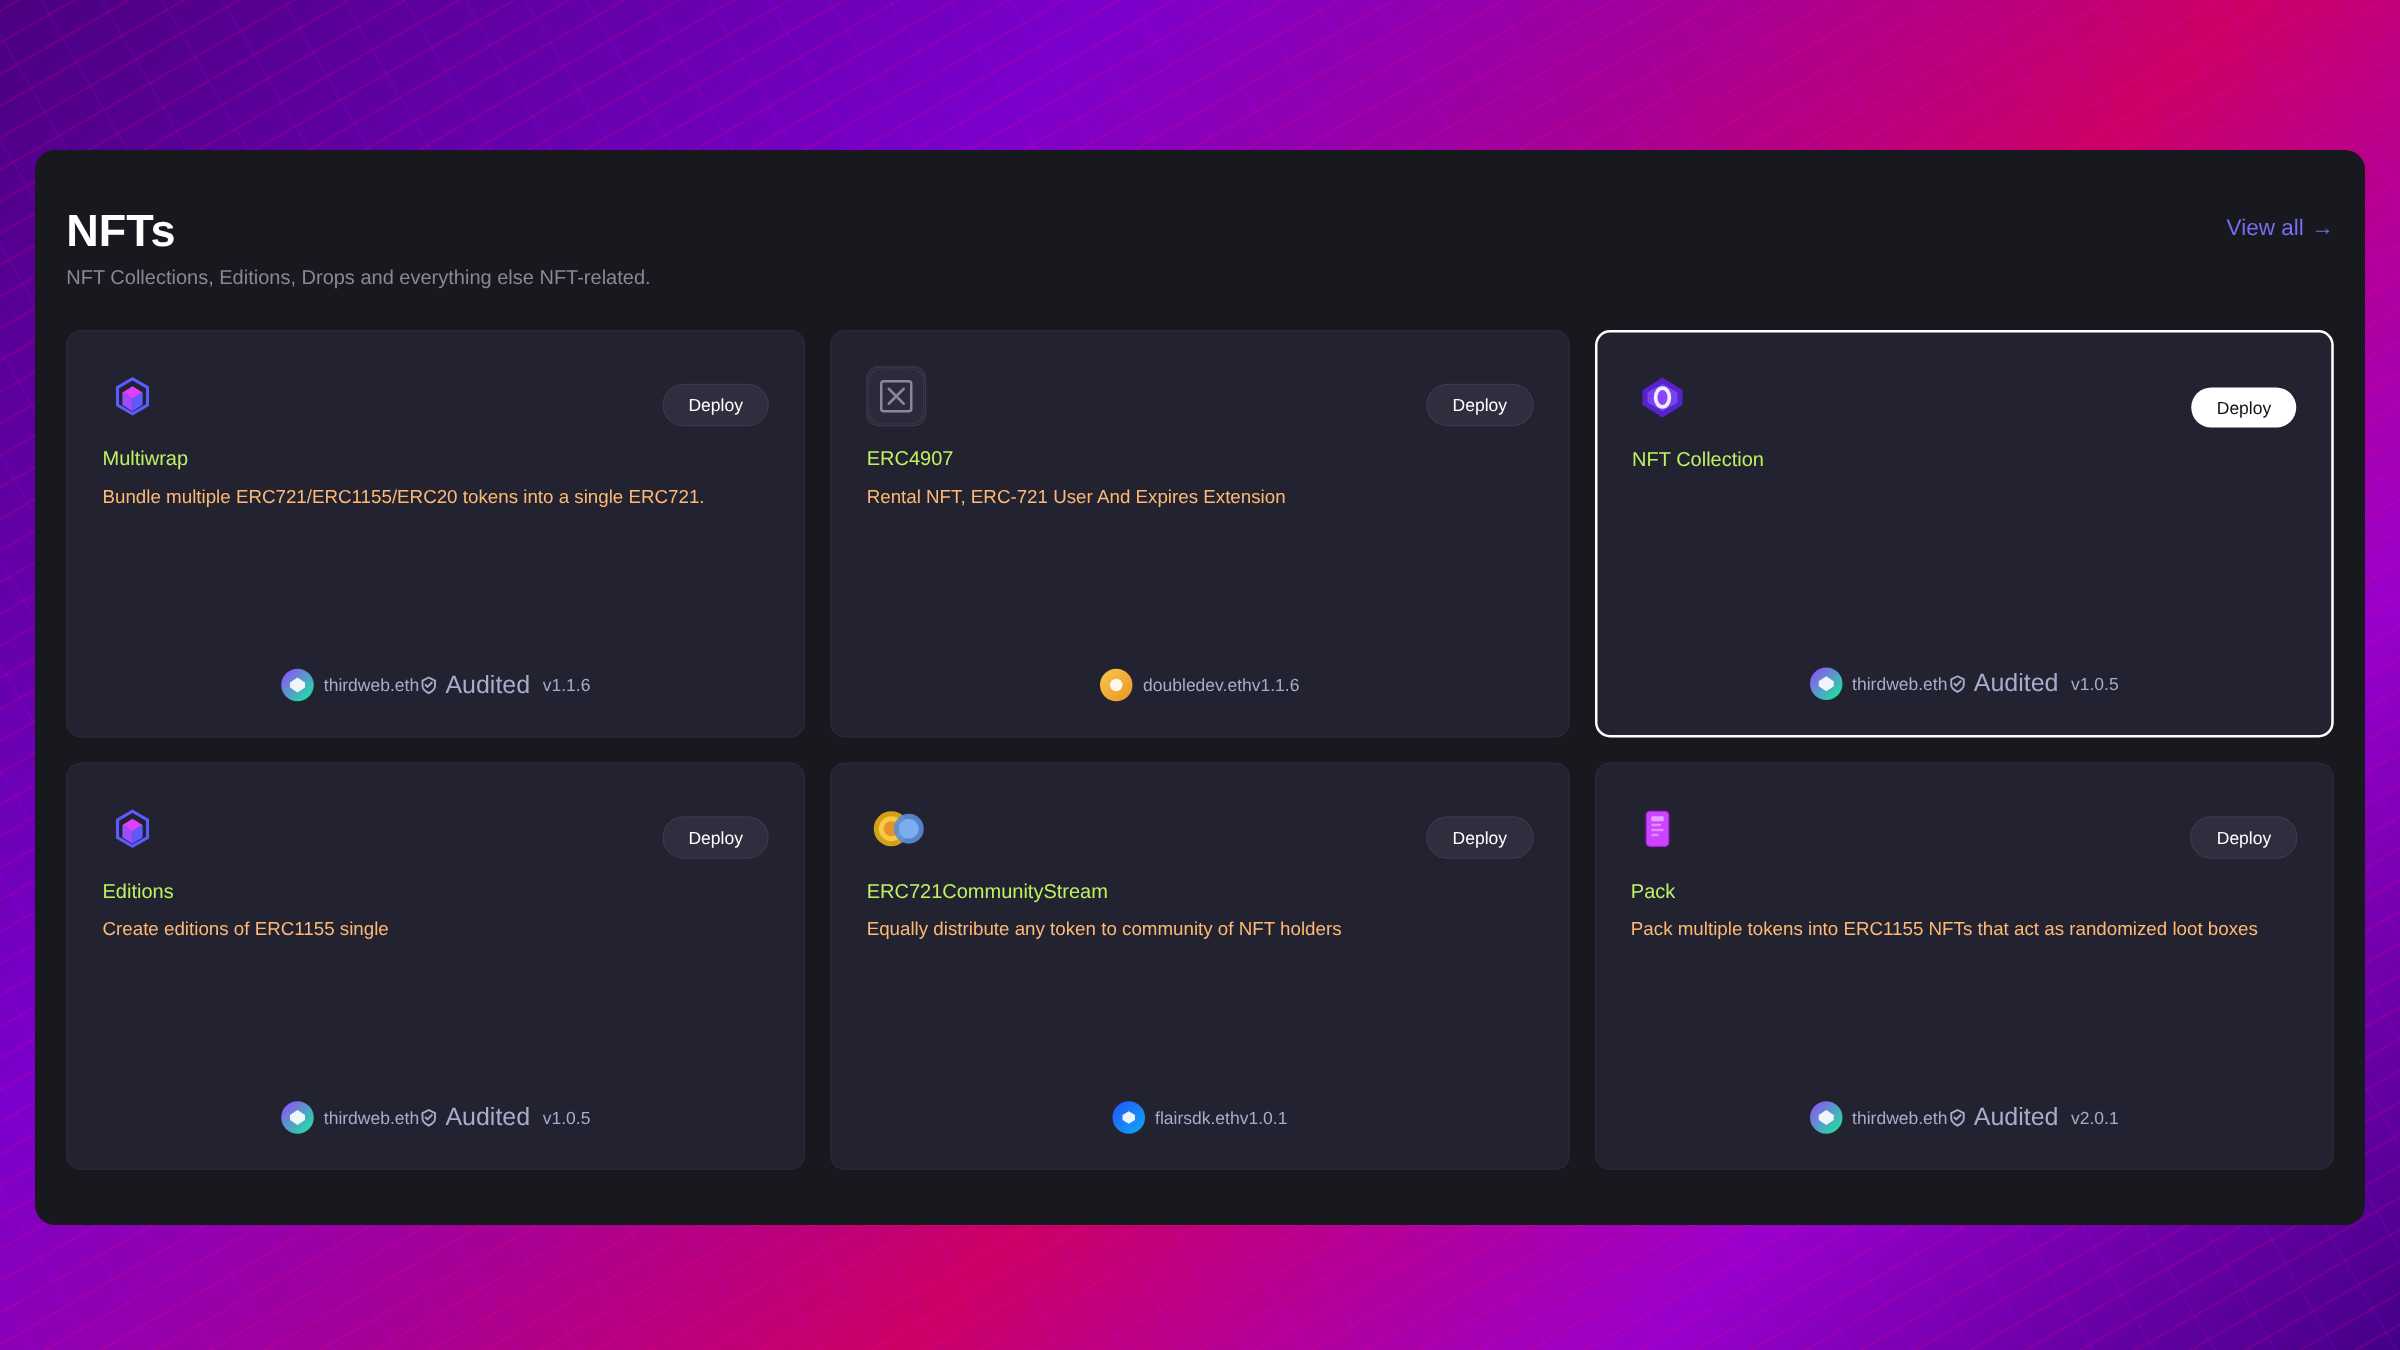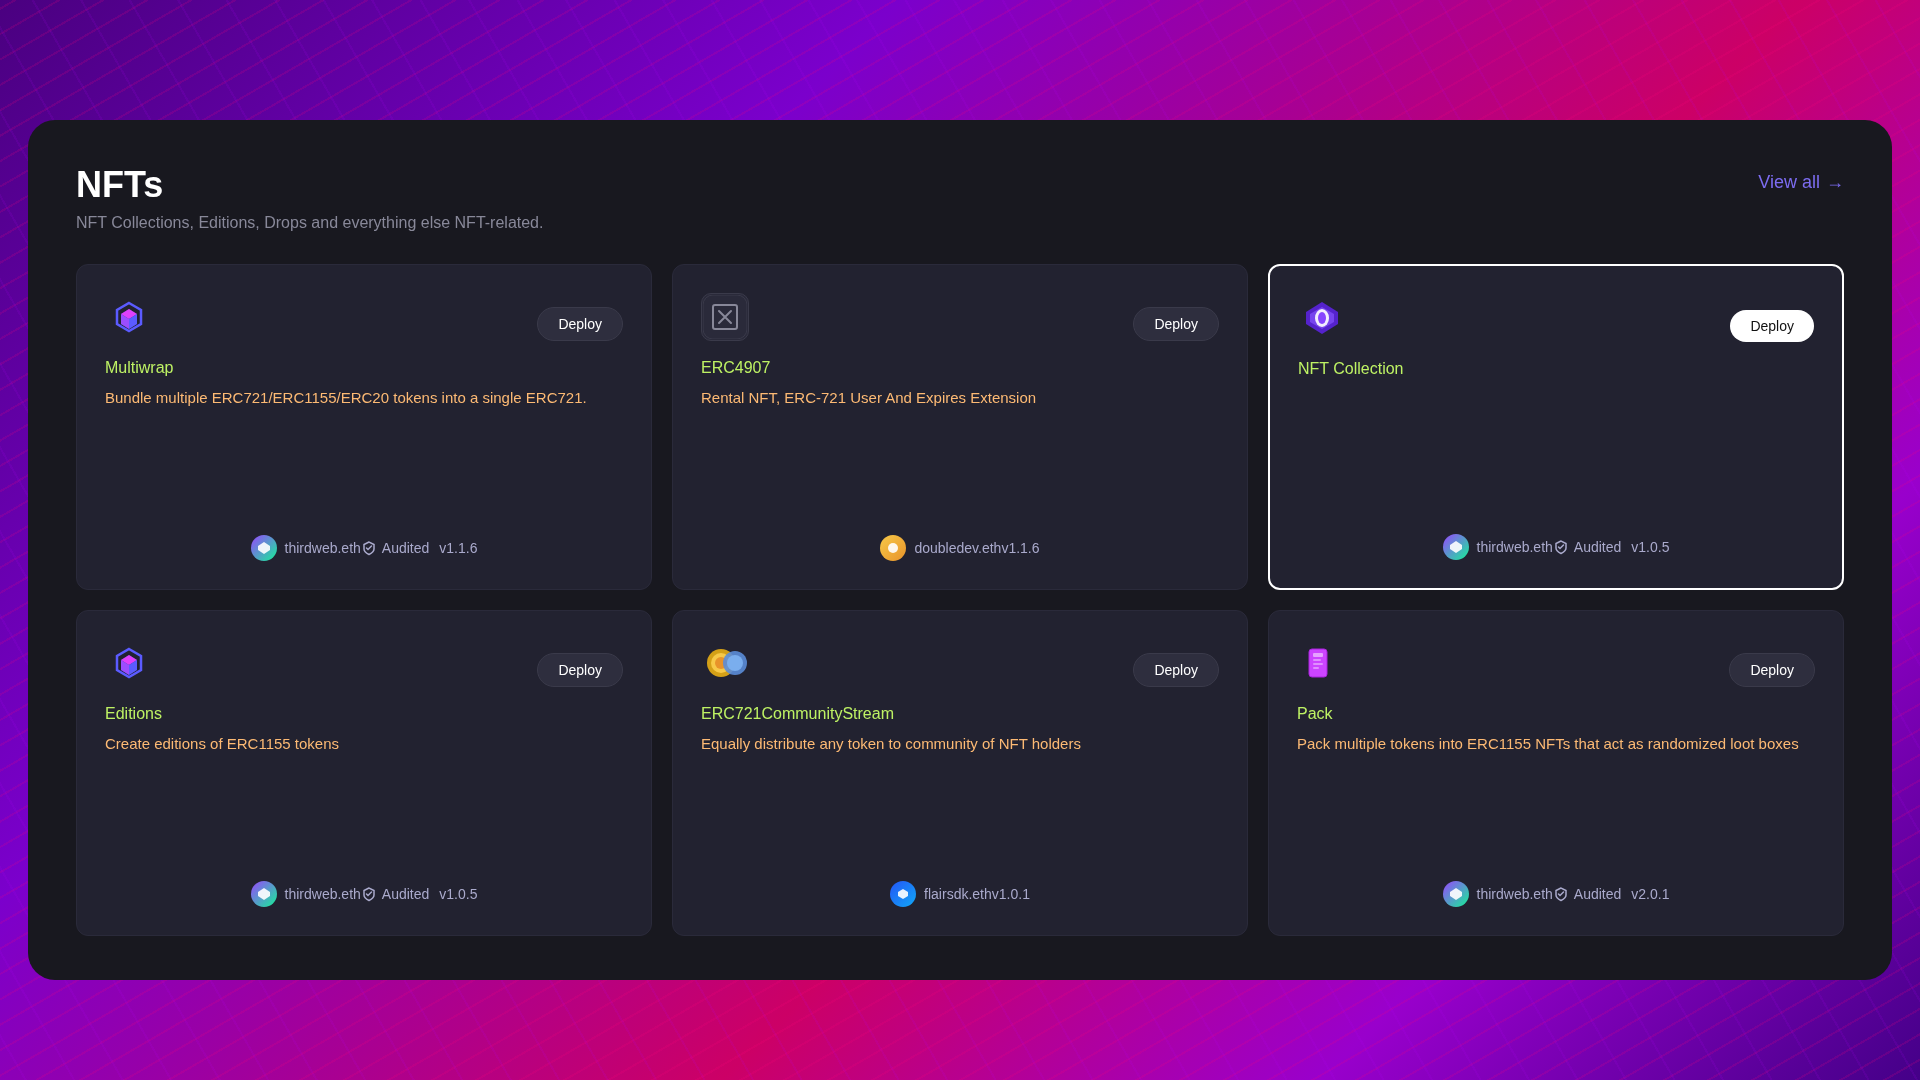--- a/index.html
+++ b/index.html
@@ -54,23 +54,23 @@
       );
     }
 
     .panel {
       position: absolute;
       top: 120px;
       left: 28px;
       right: 28px;
       bottom: 100px;
       background: #1a1a2e;
-      border-radius: 27px;
+      border-radius: 16px;
       z-index: 10;
-      padding: 44px 48px;
+      padding: 44px 25px;
       background: #18181f;
     }
 
     .panel-header {
       display: flex;
       justify-content: space-between;
       align-items: flex-start;
       margin-bottom: 32px;
     }
 
@@ -213,21 +213,21 @@
       gap: 10px;
       font-size: 14px;
       color: #aaaacc;
     }
 
     .audited-badge {
       display: flex;
       align-items: center;
       gap: 5px;
       color: #aaaacc;
-      font-size: 14px;
+      font-size: 20px;
     }
 
     .shield-icon {
       width: 16px;
       height: 16px;
       color: #aaaacc;
     }
 
     .version {
       font-size: 14px;
@@ -381,21 +381,21 @@
               <polygon points="22,8 34,15 34,29 22,36 10,29 10,15" fill="none" stroke="#5b5bff" stroke-width="2.5"></polygon>
               <polygon points="22,14 30,19 30,29 22,34 14,29 14,19" fill="#5b5bff" opacity="0.5"></polygon>
               <polygon points="22,14 30,19 22,24 14,19" fill="#e040fb"></polygon>
               <polygon points="22,24 30,19 30,29 22,34" fill="#5b5bff"></polygon>
               <polygon points="22,24 14,19 14,29 22,34" fill="#9c4dff"></polygon>
             </svg>
           </div>
           <button class="deploy-btn">Deploy</button>
         </div>
         <div class="card-title">Editions</div>
-        <div class="card-desc">Create editions of ERC1155 tokens</div>
+        <div class="card-desc">Create editions of ERC1155 single</div>
       </div>
       <div class="card-footer">
         <div class="author">
           <div class="author-avatar">
             <svg width="16" height="16" viewBox="0 0 16 16" fill="none">
                 <polygon points="8,2 14,6 14,10 8,14 2,10 2,6" fill="white" opacity="0.9"></polygon>
               </svg>
           </div>
           <span>thirdweb.eth</span>
         </div>

